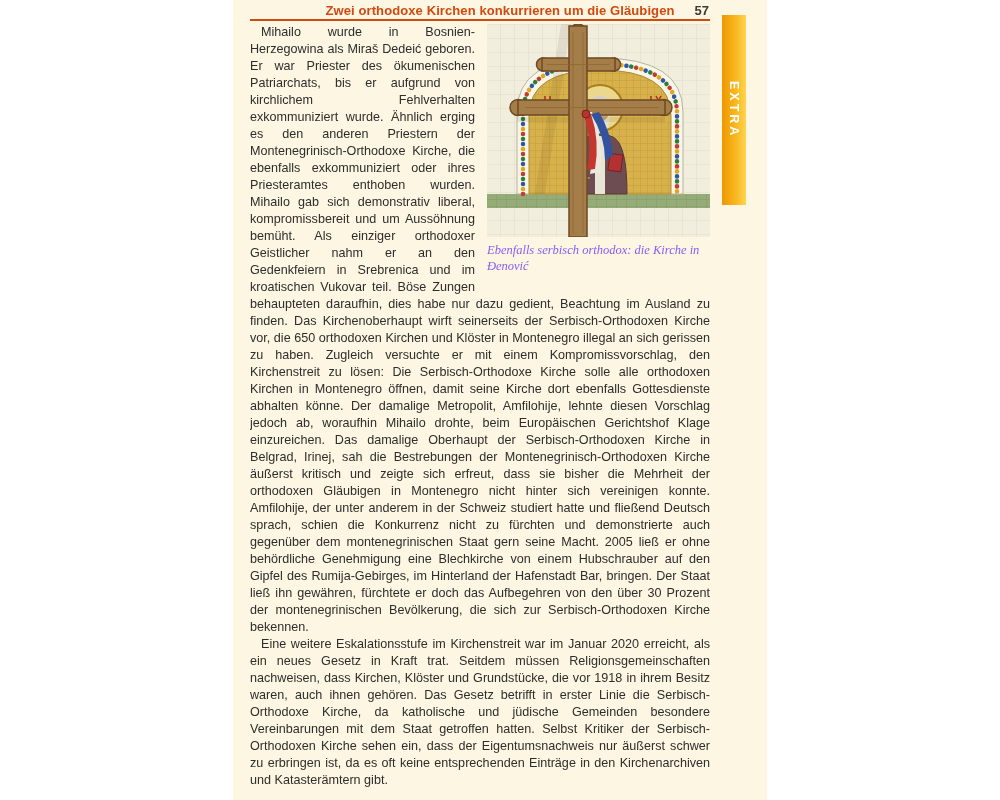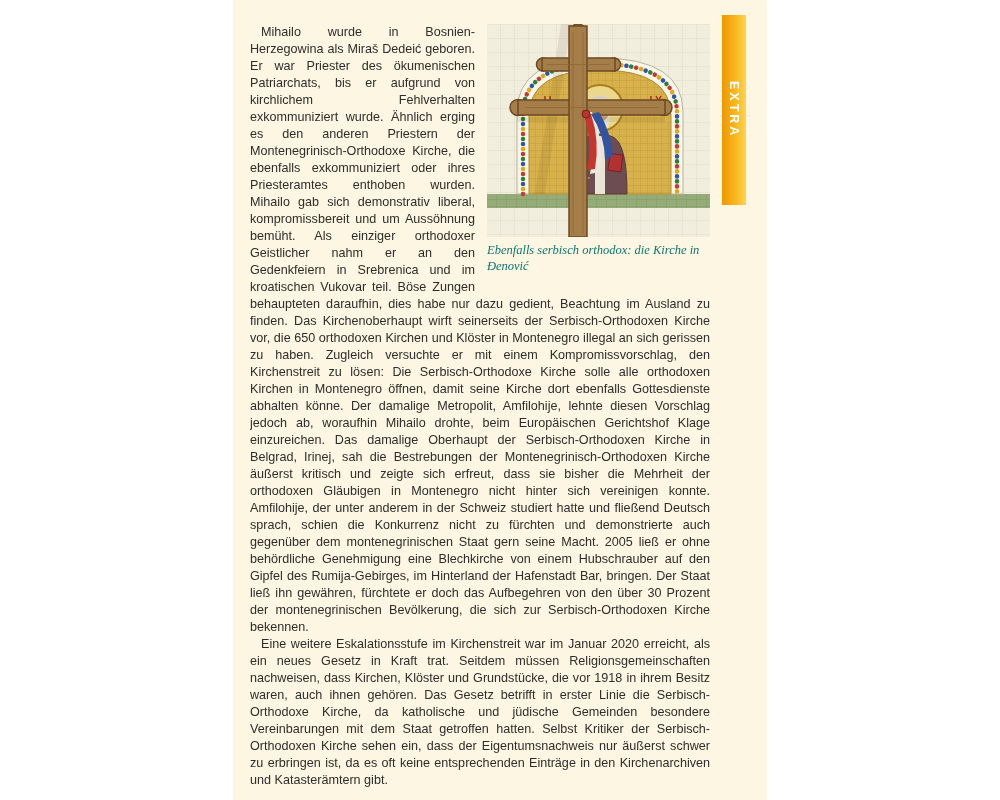--- a/index.html
+++ b/index.html
@@ -60,33 +60,38 @@
     float: right;
     width: 223px;
     margin: 0 0 12px 12px;
   }
   .photo { width: 223px; height: 213px; }
   .photo svg { display: block; width: 100%; height: 100%; }
   figcaption {
     font-family: "Liberation Serif", serif;
     font-style: italic;
     font-size: 12.5px; line-height: 16px;
-    color: #0f766e;
+    color: #8b5cf6;
     margin-top: 5px;
     text-align: left;
   }
   .para { text-indent: 11px; }
   .para.first { text-indent: 0; }
 </style>
 </head>
 <body>
 
 <div class="canvas">
   <div class="page">
 
+    <header class="page-header">
+      <div class="header-title">Zwei orthodoxe Kirchen konkurrieren um die Gläubigen</div>
+      <div class="page-number">57</div>
+      <div class="header-rule"></div>
+    </header>
 
     <div class="side-tab">
       <span>EXTRA</span>
     </div>
 
     <main class="content">
 
       <figure class="figure">
         <div class="photo">
           <svg viewBox="0 0 223 213" role="img">

